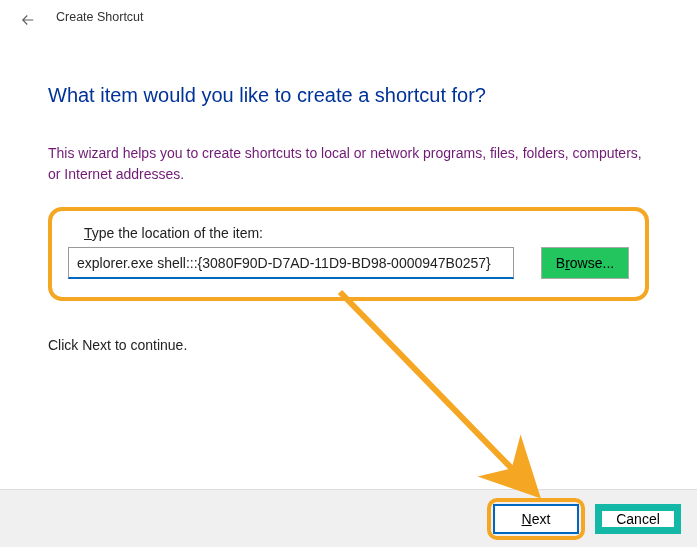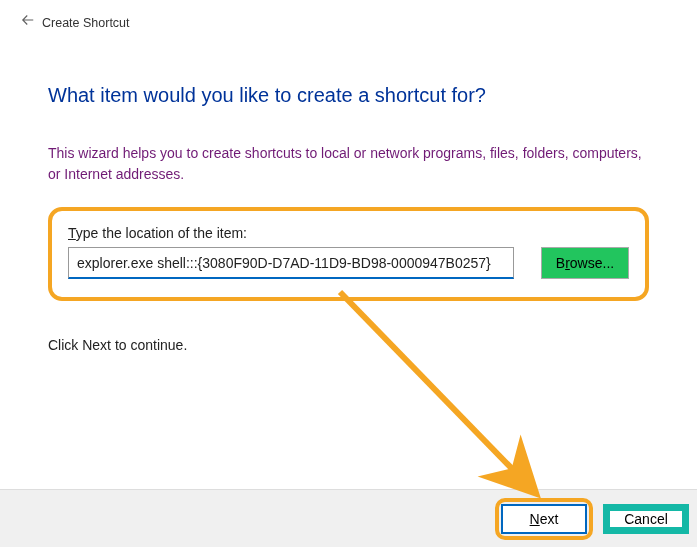--- a/index.html
+++ b/index.html
@@ -10,23 +10,23 @@
     }
     body {
       width: 697px;
       height: 547px;
       background: #ffffff;
       position: relative;
       overflow: hidden;
     }
     .header {
       display: flex;
-      align-items: flex-end;
+      align-items: flex-start;
       padding: 10px 18px 8px 18px;
-      gap: 4px;
+      gap: 18px;
     }
     .back-arrow {
       width: 20px;
       height: 20px;
       display: flex;
       align-items: center;
       justify-content: center;
       cursor: pointer;
       color: #606060;
     }
@@ -54,20 +54,21 @@
       border: 4px solid #f5a623;
       border-radius: 14px;
       padding: 14px 16px 18px 16px;
       position: relative;
       margin-bottom: 18px;
     }
     .field-label {
       font-size: 14px;
       color: #222;
       margin-bottom: 6px;
+      margin-left: 16px;
     }
     .field-label .underline {
       text-decoration: underline;
     }
     .input-row {
       display: flex;
       gap: 27px;
       align-items: flex-end;
     }
     .location-input {
@@ -100,21 +101,21 @@
       position: absolute;
       bottom: 0;
       left: 0;
       right: 0;
       height: 58px;
       background: #f0f0f0;
       border-top: 1px solid #ddd;
       display: flex;
       justify-content: flex-end;
       align-items: center;
-      padding-right: 8px;
+      padding-right: 16px;
       gap: 10px;
     }
     .footer-btn {
       width: 86px;
       height: 30px;
       background: #fff;
       border: 7px solid #14b8a6;
       font-size: 14px;
       cursor: pointer;
     }

